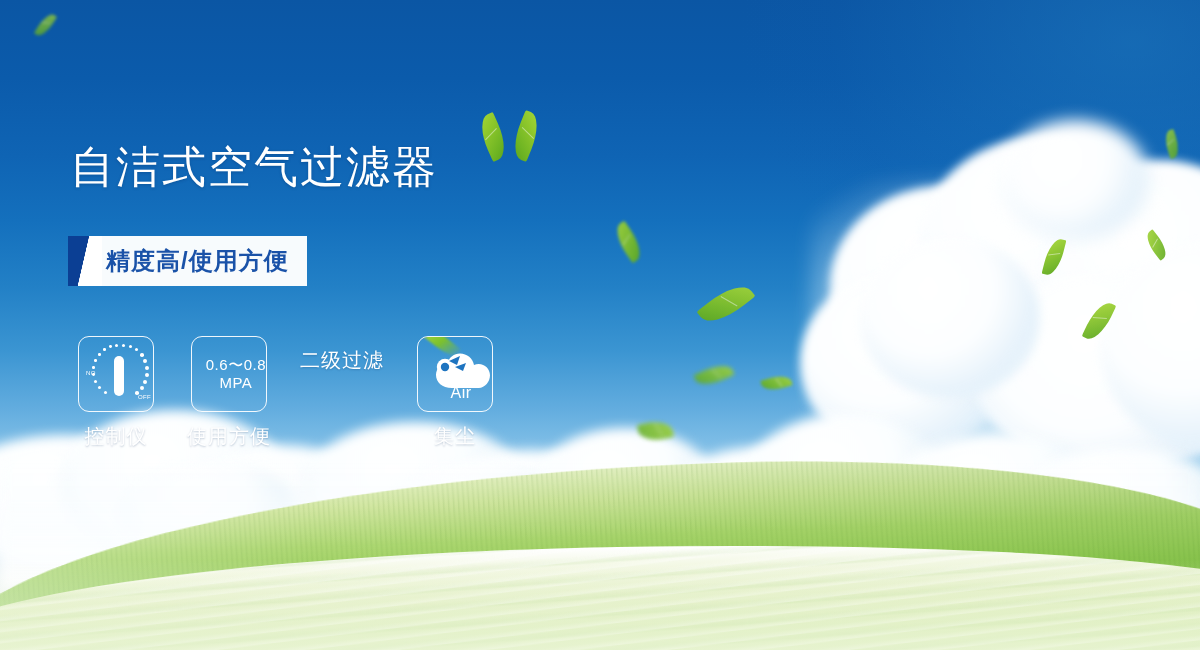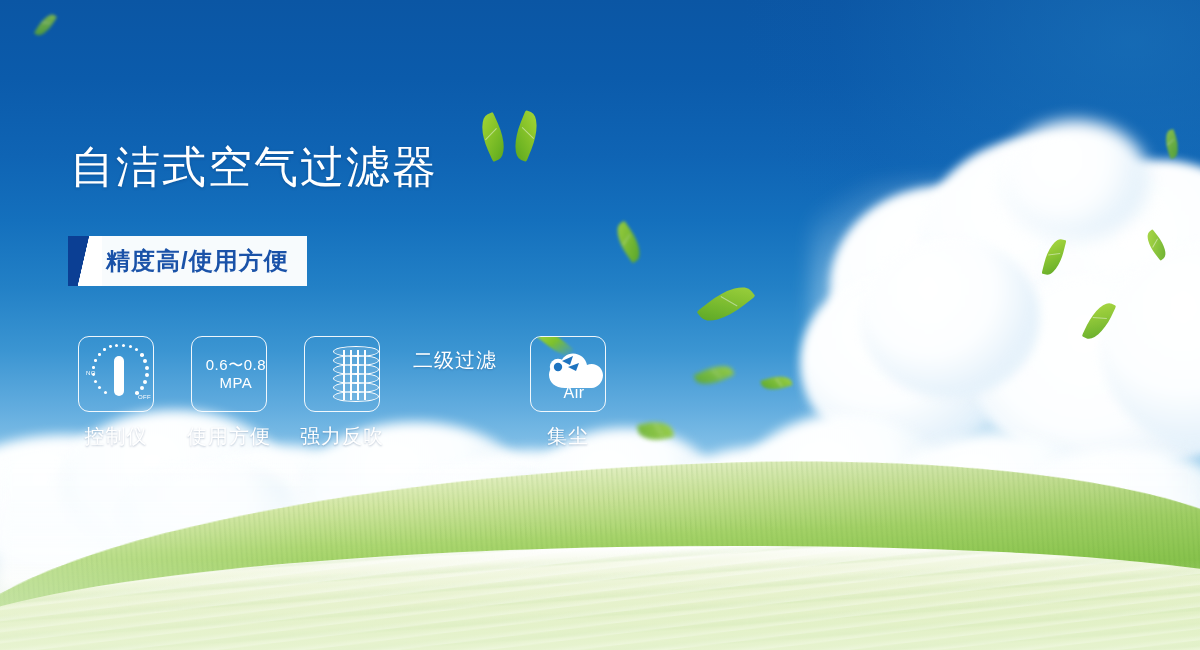--- a/index.html
+++ b/index.html
@@ -467,37 +467,20 @@
     <div class="feature">
       <div class="feature-box">
         <div class="feature-text">
           <div>0.6〜0.8</div>
           <div>MPA</div>
         </div>
       </div>
       <div class="feature-label">使用方便</div>
     </div>
 
-    <div class="feature">
-      <div class="feature-box">
-        <div class="cartridge">
-          <div class="bar" style="left:10px;"></div>
-          <div class="bar" style="left:17px;"></div>
-          <div class="bar" style="left:24px;"></div>
-          <div class="bar" style="left:31px;"></div>
-          <div class="ring" style="top:0px;"></div>
-          <div class="ring" style="top:9px;"></div>
-          <div class="ring" style="top:18px;"></div>
-          <div class="ring" style="top:27px;"></div>
-          <div class="ring" style="top:36px;"></div>
-          <div class="ring" style="top:45px;"></div>
-        </div>
-      </div>
-      <div class="feature-label">强力反吹</div>
-    </div>
 
     <div class="feature">
       <div class="feature-label">二级过滤</div>
     </div>
 
     <div class="feature">
       <div class="feature-box">
         <div class="cloudair">
           <div class="streak"></div>
           <svg width="62" height="42" viewBox="0 0 62 42" style="position:absolute;left:0;top:4px;">

